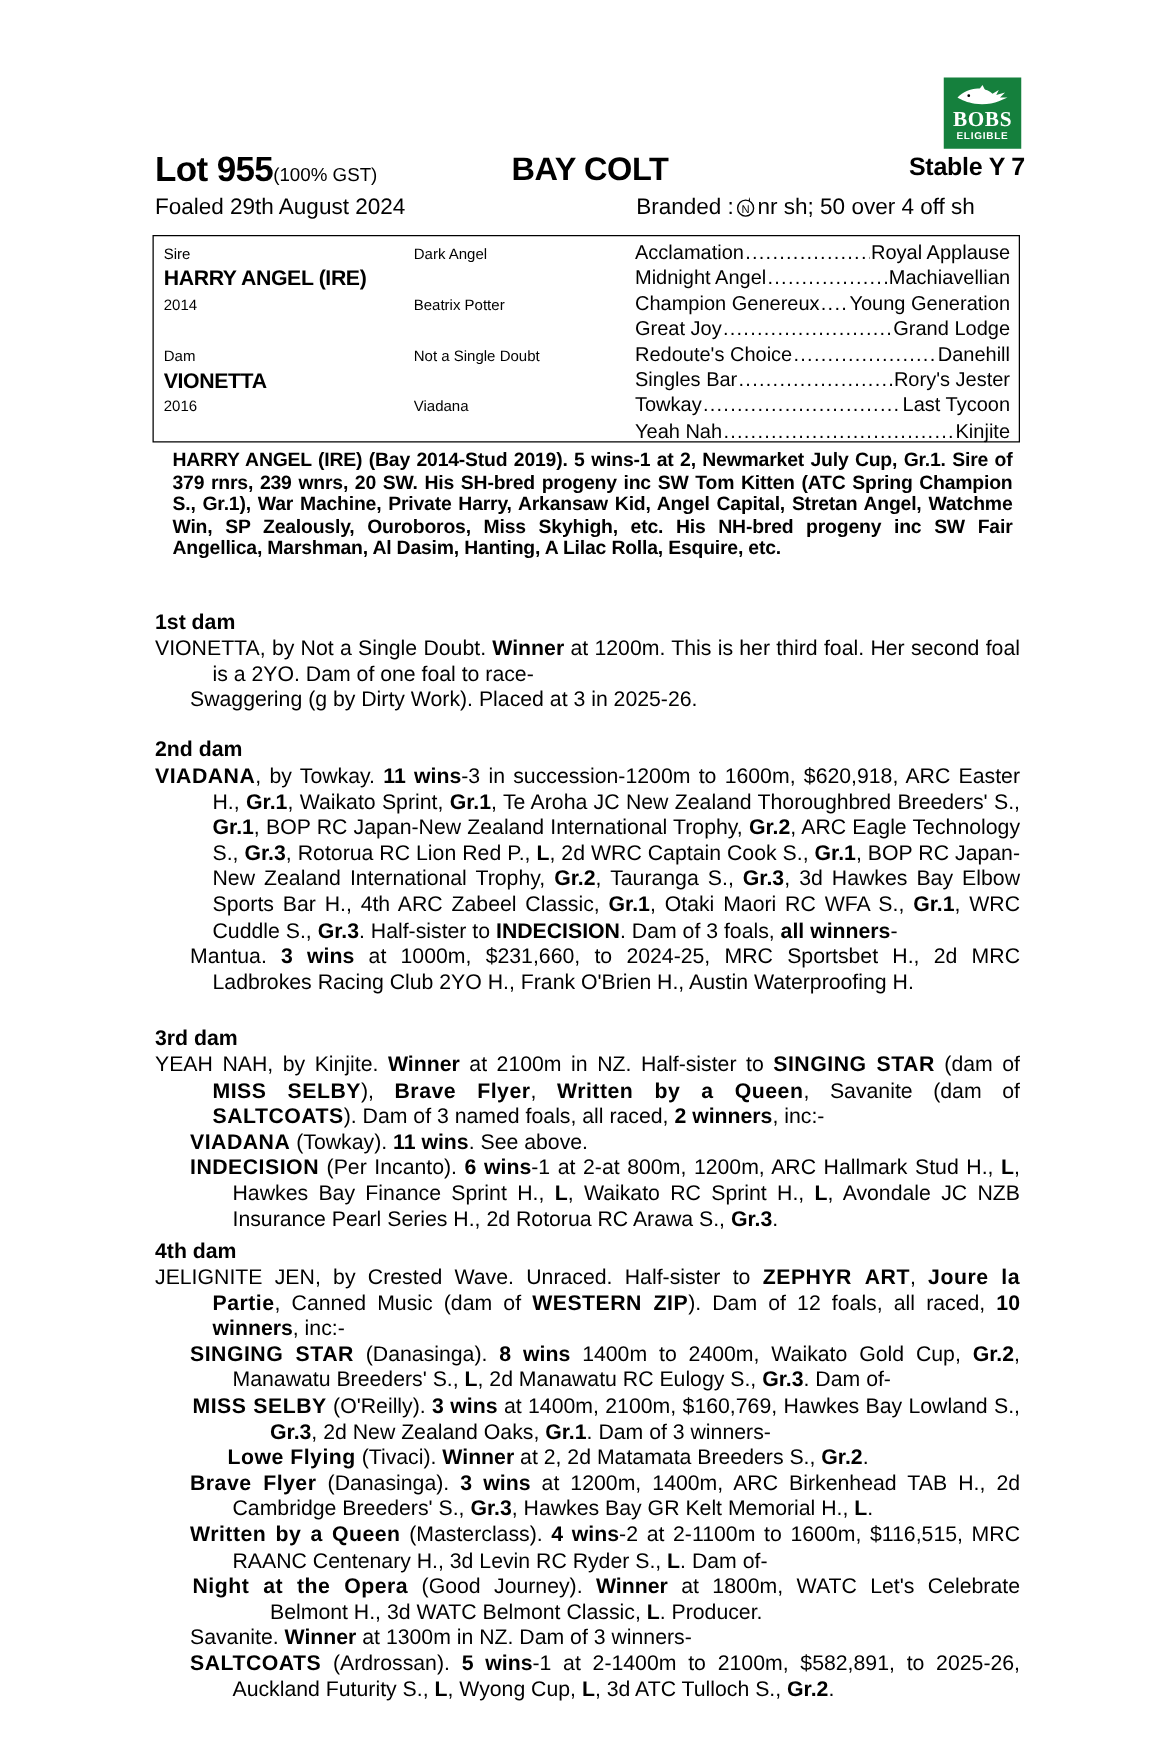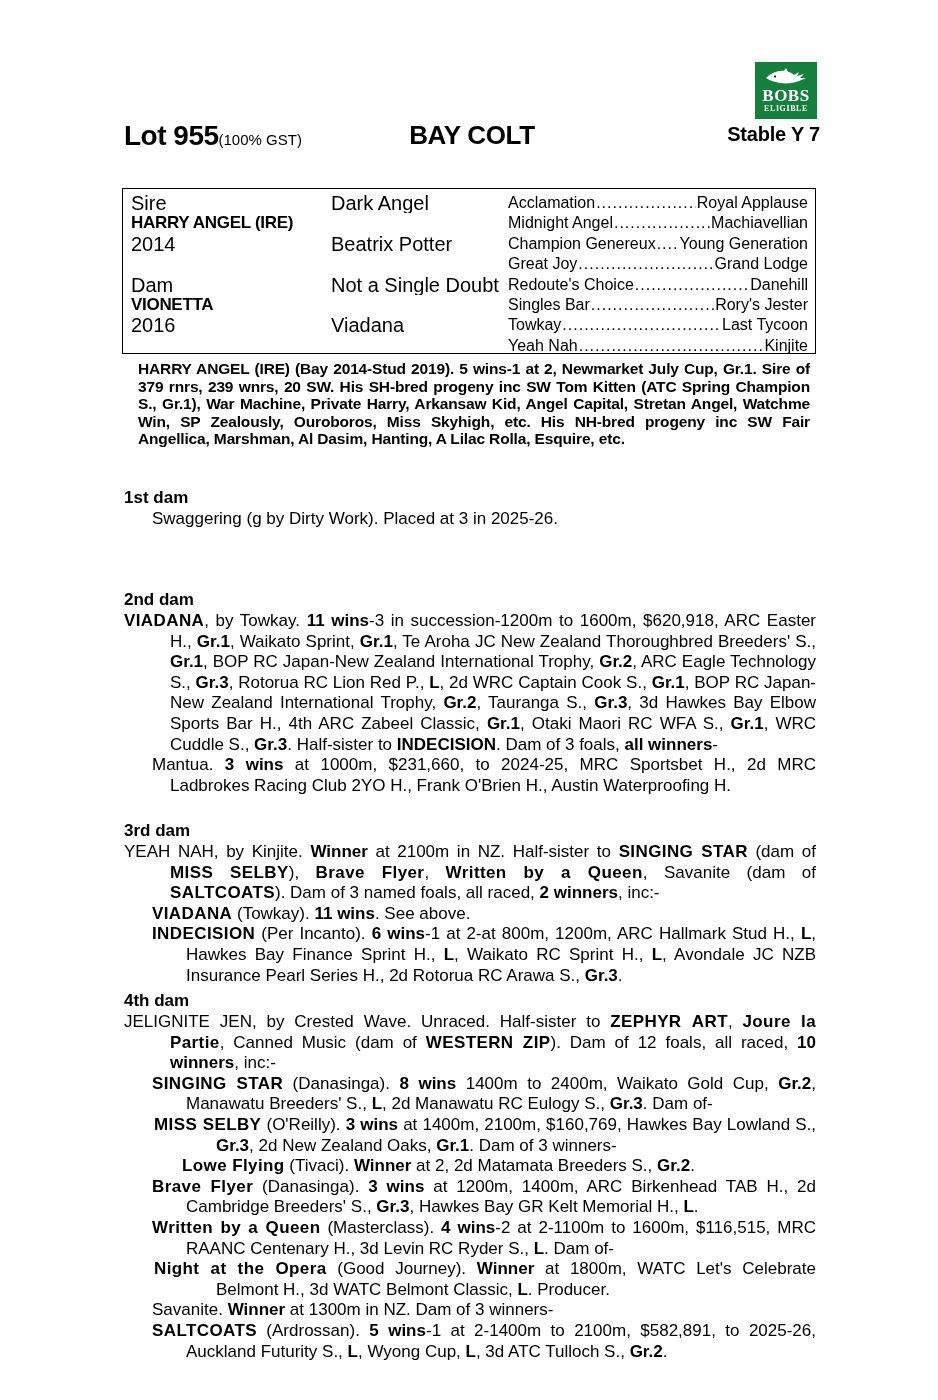--- a/index.html
+++ b/index.html
@@ -44,21 +44,21 @@
   .bobs-word {
     color: #ffffff;
     font-family: "Liberation Serif", serif;
     font-weight: bold;
     font-size: 17px;
     line-height: 17px;
     letter-spacing: 0.5px;
   }
   .bobs-sub {
     color: #ffffff;
-    font-family: Liberation Serif, serif;
+    font-family: Liberation Sans, sans-serif;
     font-weight: bold;
     font-size: 8px;
     line-height: 9px;
     letter-spacing: 0.6px;
   }
 
   
   .account-line {
     position: absolute;
     left: 0;
@@ -154,21 +154,21 @@
     position: relative;
     width: 100%;
     height: 100%;
   }
   .ped-col-a { position: absolute; left: 8px; top: 4px; width: 200px; }
   .ped-col-b { position: absolute; left: 208px; top: 4px; width: 170px; }
   .ped-col-c { position: absolute; left: 385px; top: 4px; width: 300px; }
   .ped-line {
     height: 20.4px;
     line-height: 20.4px;
-    font-size: 20px;
+    font-size: 12px;
     white-space: nowrap;
     overflow: hidden;
   }
   .ped-line.bold {
     font-weight: bold;
     font-size: 17px;
     letter-spacing: -0.3px;
   }
   .ped-line.blank { visibility: hidden; }
   .gp {
@@ -245,20 +245,28 @@
     <div class="bobs-sub">ELIGIBLE</div>
   </div>
 
 
   <div class="titlerow">
     <div class="lot-no"><span>Lot 955</span><span class="gst">(100% GST)</span></div>
     <div class="colt-type">BAY COLT</div>
     <div class="stable">Stable Y 7</div>
   </div>
 
+  <div class="foaled-row">
+    <div class="foaled">Foaled 29th August 2024</div>
+    <div class="branded"><span>Branded :</span><span class="brandmark"><svg width="17" height="18" viewBox="0 0 17 18">
+            <circle cx="8.5" cy="10.5" r="6.4" fill="none" stroke="#000" stroke-width="1.1"></circle>
+            <text x="8.5" y="14" font-family="Liberation Sans, sans-serif" font-size="9" text-anchor="middle" fill="#000">N</text>
+            <path d="M10.6 4.6 L12 1.6 L11.9 5.1 Z" fill="#000"></path>
+          </svg></span><span>nr sh; 50 over 4 off sh</span></div>
+  </div>
 
   <div class="ped-table">
     <div class="ped-inner">
       <div class="ped-col-a">
         <div class="ped-line">Sire</div>
         <div class="ped-line bold">HARRY ANGEL (IRE)</div>
         <div class="ped-line">2014</div>
         <div class="ped-line blank">&nbsp;</div>
         <div class="ped-line">Dam</div>
         <div class="ped-line bold">VIONETTA</div>
@@ -317,20 +325,21 @@
             <span class="r">Kinjite</span>
           </div>
       </div>
     </div>
   </div>
 
   <div class="sire-blurb"><span>HARRY ANGEL (IRE) (Bay 2014-Stud 2019). 5 wins-1 at 2, Newmarket July Cup, Gr.1. Sire of 379 rnrs, 239 wnrs, 20 SW. His SH-bred progeny inc SW Tom Kitten (ATC Spring Champion S., Gr.1), War Machine, Private Harry, Arkansaw Kid, Angel Capital, Stretan Angel, Watchme Win, SP Zealously, Ouroboros, Miss Skyhigh, etc. His NH-bred progeny inc SW Fair Angellica, Marshman, Al Dasim, Hanting, A Lilac Rolla, Esquire, etc.</span></div>
 
   <div class="body-block" style="top:487px;">
     <div class="dam-head">1st dam</div>
+    <div class="para hang1"><span>VIONETTA</span><span>, by Not a Single Doubt. </span><b>Winner</b><span> at 1200m. This is her third foal. Her second foal is a 2YO. Dam of one foal to race-</span></div>
     <div class="para hangA"><span>Swaggering</span><span> (g by Dirty Work). Placed at 3 in 2025-26.</span></div>
   </div>
 
   <div class="body-block" style="top:589px;">
     <div class="dam-head">2nd dam</div>
     <div class="para hang1"><b class="sp">VIADANA</b><span>, by Towkay. <b>11&nbsp;wins</b>-3 in succession-1200m to 1600m, $620,918, ARC Easter H., <b>Gr.1</b>, Waikato Sprint, <b>Gr.1</b>, Te Aroha JC New Zealand Thoroughbred Breeders' S., <b>Gr.1</b>, BOP RC Japan-New Zealand International Trophy, <b>Gr.2</b>, ARC Eagle Technology S., <b>Gr.3</b>, Rotorua RC Lion Red P., <b>L</b>, 2d WRC Captain Cook S., <b>Gr.1</b>, BOP RC Japan-New Zealand International Trophy, <b>Gr.2</b>, Tauranga S., <b>Gr.3</b>, 3d Hawkes Bay Elbow Sports Bar H., 4th ARC Zabeel Classic, <b>Gr.1</b>, Otaki Maori RC WFA S., <b>Gr.1</b>, WRC Cuddle S., <b>Gr.3</b>. Half-sister to <b>INDECISION</b>. Dam of 3 foals, <b>all winners</b>-</span></div>
     <div class="para hangA"><span>Mantua.</span><span> <b>3 wins</b> at 1000m, $231,660, to 2024-25, MRC Sportsbet H., 2d MRC Ladbrokes Racing Club 2YO H., Frank O'Brien H., Austin Waterproofing H.</span></div>
   </div>
 
   <div class="body-block" style="top:820px;">

